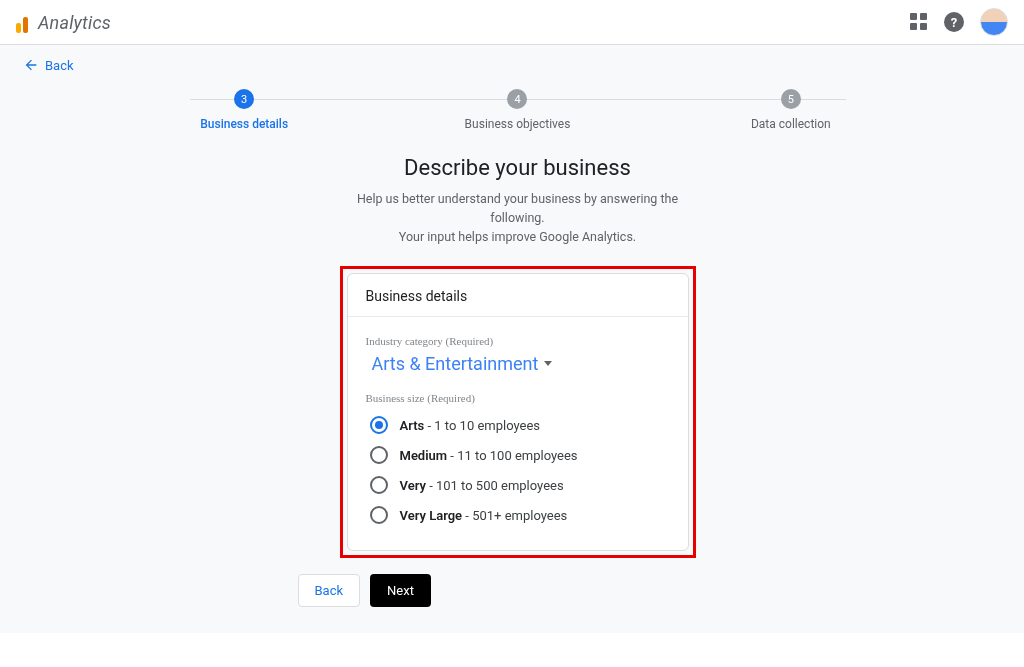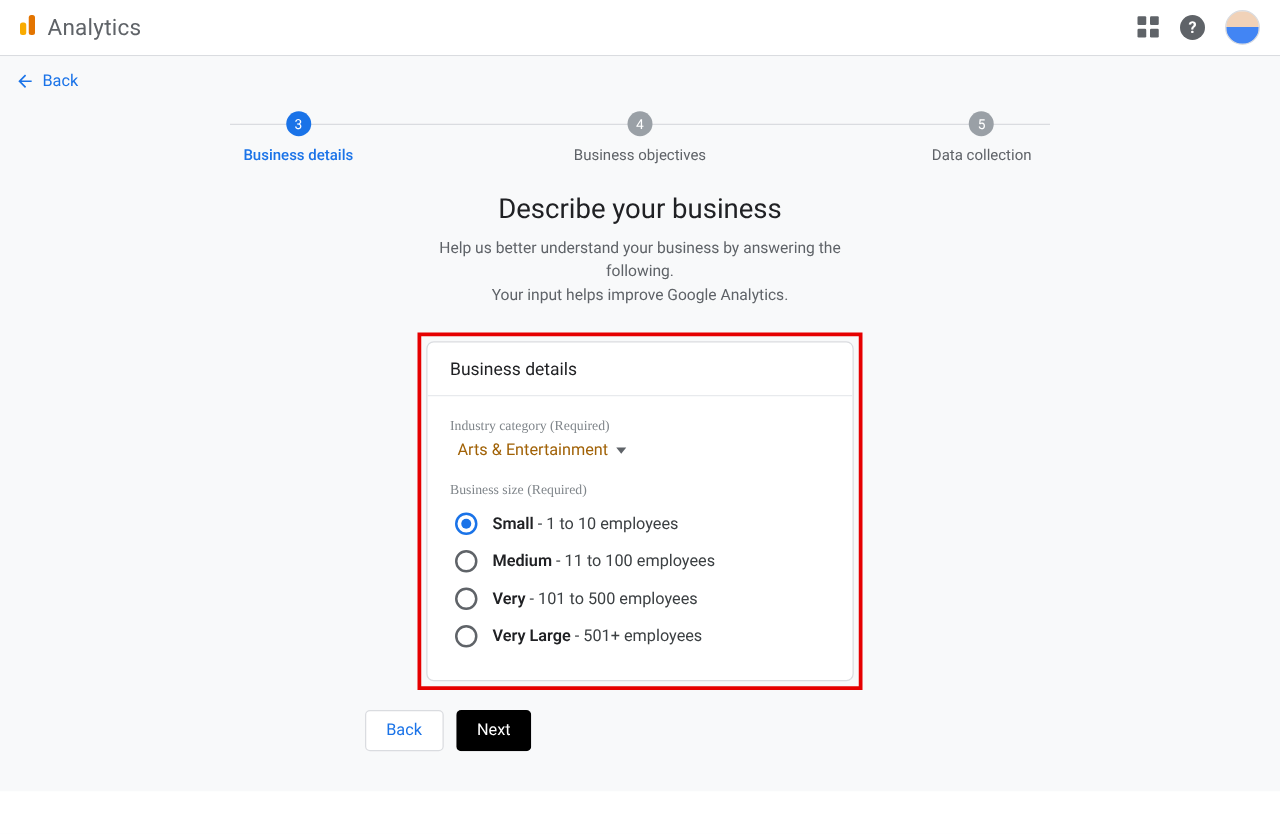--- a/index.html
+++ b/index.html
@@ -12,21 +12,21 @@
     overflow: hidden;
   }
   .header {
     display: flex;
     align-items: center;
     justify-content: space-between;
     height: 45px;
     padding: 0 16px;
     border-bottom: 1px solid #dadce0;
   }
-  .header-left { display: flex; align-items: flex-start; gap: 10px; }
+  .header-left { display: flex; align-items: flex-end; gap: 10px; font-style: italic; }
   .logo { display: flex; align-items: flex-end; gap: 2px; }
   .logo-bar1 { width: 5px; height: 10px; background: #f9ab00; border-radius: 2px; }
   .logo-bar2 { width: 5px; height: 16px; background: #e37400; border-radius: 2px; }
   .logo-text { font-size: 18px; color: #5f6368; letter-spacing: 0.2px; }
   .header-right { display: flex; align-items: center; gap: 16px; }
   .apps-icon {
     width: 18px; height: 18px;
     display: grid; grid-template-columns: repeat(2,1fr); grid-template-rows: repeat(2,1fr);
     gap: 2px;
   }
@@ -44,20 +44,21 @@
   .backbar {
     display:flex; align-items:center; gap:6px;
     padding: 8px 12px; color:#1a73e8; font-size:13px;
     cursor:pointer;
   }
   .backbar svg { width:16px; height:16px; fill:#1a73e8; }
   .content-area {
     background:#f8f9fa;
     padding-top: 4px;
     min-height: calc(100% - 45px - 34px);
+    padding-left: 11px;
   }
   .stepper {
     display:flex; align-items:flex-start; justify-content:space-between;
     width: 820px; margin: 8px auto 24px; position:relative;
   }
   .step {
     display:flex; flex-direction:column; align-items:center; gap:8px;
     flex:1; position:relative; z-index:1;
   }
   .step-circle {
@@ -94,21 +95,21 @@
   .card-header {
     padding:14px 18px 12px; font-size:14px; color:#202124;
     border-bottom:1px solid #e8eaed;
   }
   .card-body { padding: 18px 18px 20px; }
   .field-label {
     font-size:11px; color:#80868b; margin-bottom:6px;font-family:Liberation Serif, serif;
   }
   .select-row {
     display:flex; align-items:center; gap:6px;
-    font-size:13px; color:#a16207; margin-bottom:18px;
+    font-size:18px; color:#3b82f6; margin-bottom:18px;
     padding-left: 6px; cursor:pointer;
   }
   .select-row .caret {
     width:0; height:0; border-left:4px solid transparent;
     border-right:4px solid transparent; border-top:5px solid #5f6368;
   }
   .radio-row {
     display:flex; align-items:center; gap:12px;
     padding:6px 4px; font-size:13px; cursor:pointer;
   }
@@ -203,21 +204,21 @@
           <div class="select-row">
             <span>Arts &amp; Entertainment</span>
             <span class="caret"></span>
           </div>
 
           <div class="field-label">Business size (Required)</div>
 
           <div class="radio-row">
             <div class="radio selected"></div>
             <div class="radio-text">
-              <strong>Small</strong><span> - 1 to 10 employees</span>
+              <strong>Arts</strong><span> - 1 to 10 employees</span>
             </div>
           </div>
 
           <div class="radio-row">
             <div class="radio"></div>
             <div class="radio-text">
               <strong>Medium</strong><span> - 11 to 100 employees</span>
             </div>
           </div>
 

